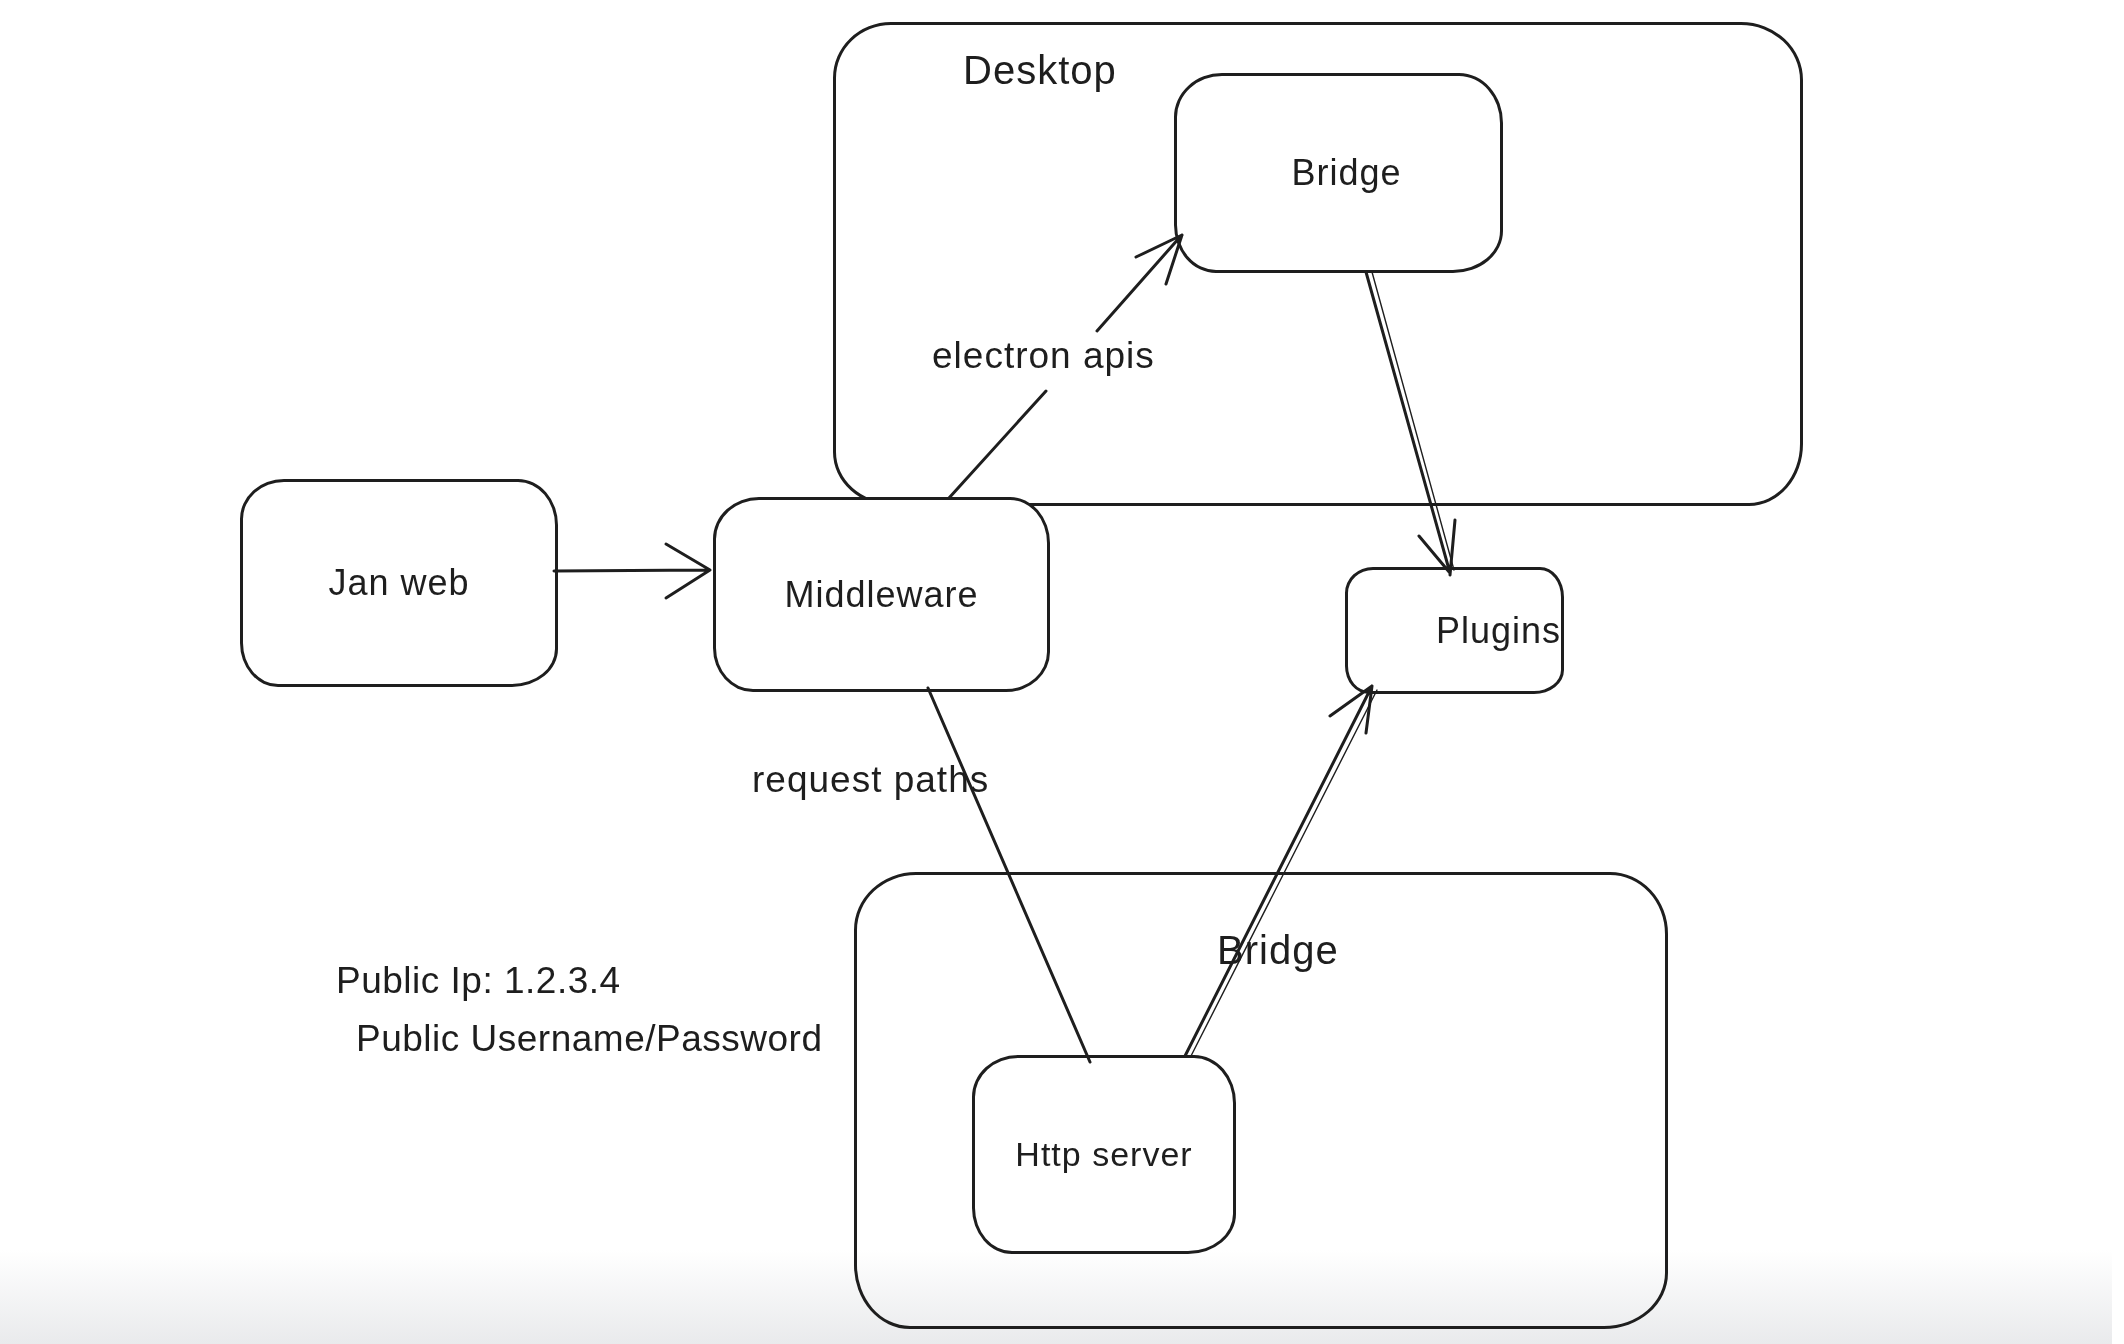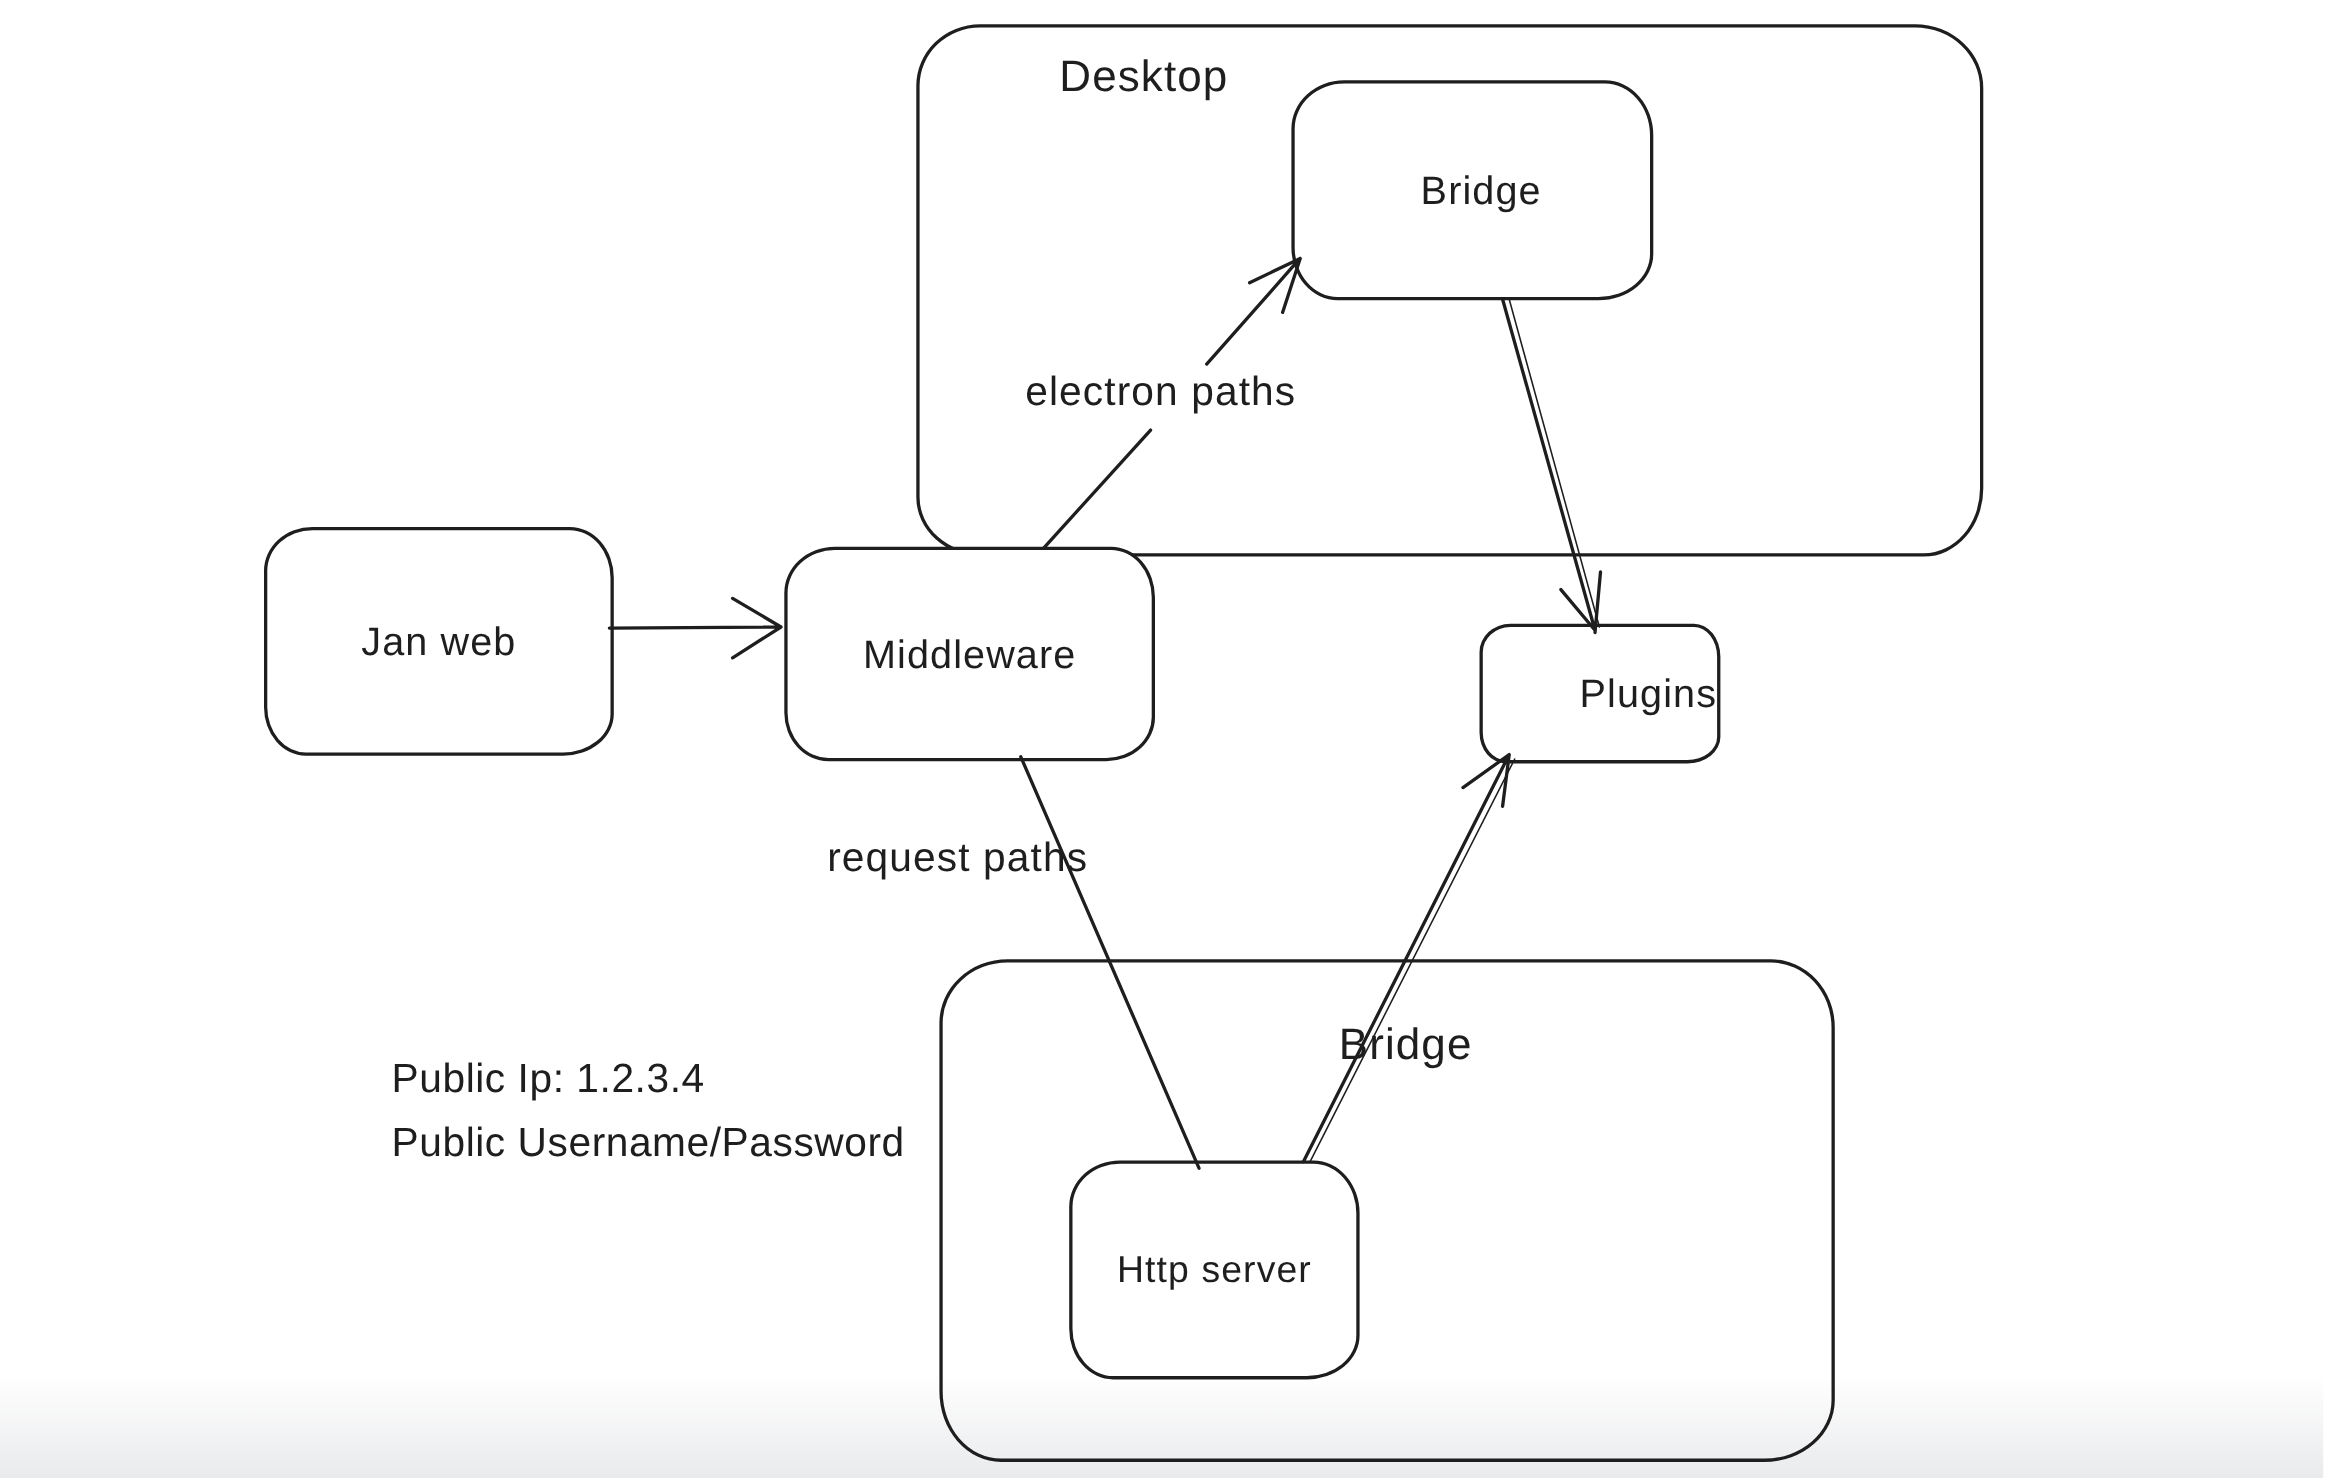--- a/index.html
+++ b/index.html
@@ -113,19 +113,19 @@
 
     <path d="M 1366 272 L 1450 573 M 1450 573 L 1419 536 M 1450 575 L 1455 520"></path>
     <path class="overdraw" d="M 1372 272 L 1454 570"></path>
 
     <path d="M 928 688 L 1090 1062"></path>
 
     <path d="M 1185 1056 L 1372 686 M 1372 686 L 1330 716 M 1372 686 L 1366 733"></path>
     <path class="overdraw" d="M 1191 1056 L 1377 690"></path>
   </svg>
 
-  <div class="edge-label" style="left:932px; top:335px;">electron paths</div>
+  <div class="edge-label" style="left:932px; top:335px;">electron apis</div>
   <div class="edge-label" style="left:752px; top:759px;">request paths</div>
 
-  <div class="annotation" style="left:356px; top:952px;">Public Ip: 1.2.3.4</div>
+  <div class="annotation" style="left:336px; top:952px;">Public Ip: 1.2.3.4</div>
   <div class="annotation" style="left:356px; top:1010px;">Public Username/Password</div>
 
 </div>
 
 </body></html>

